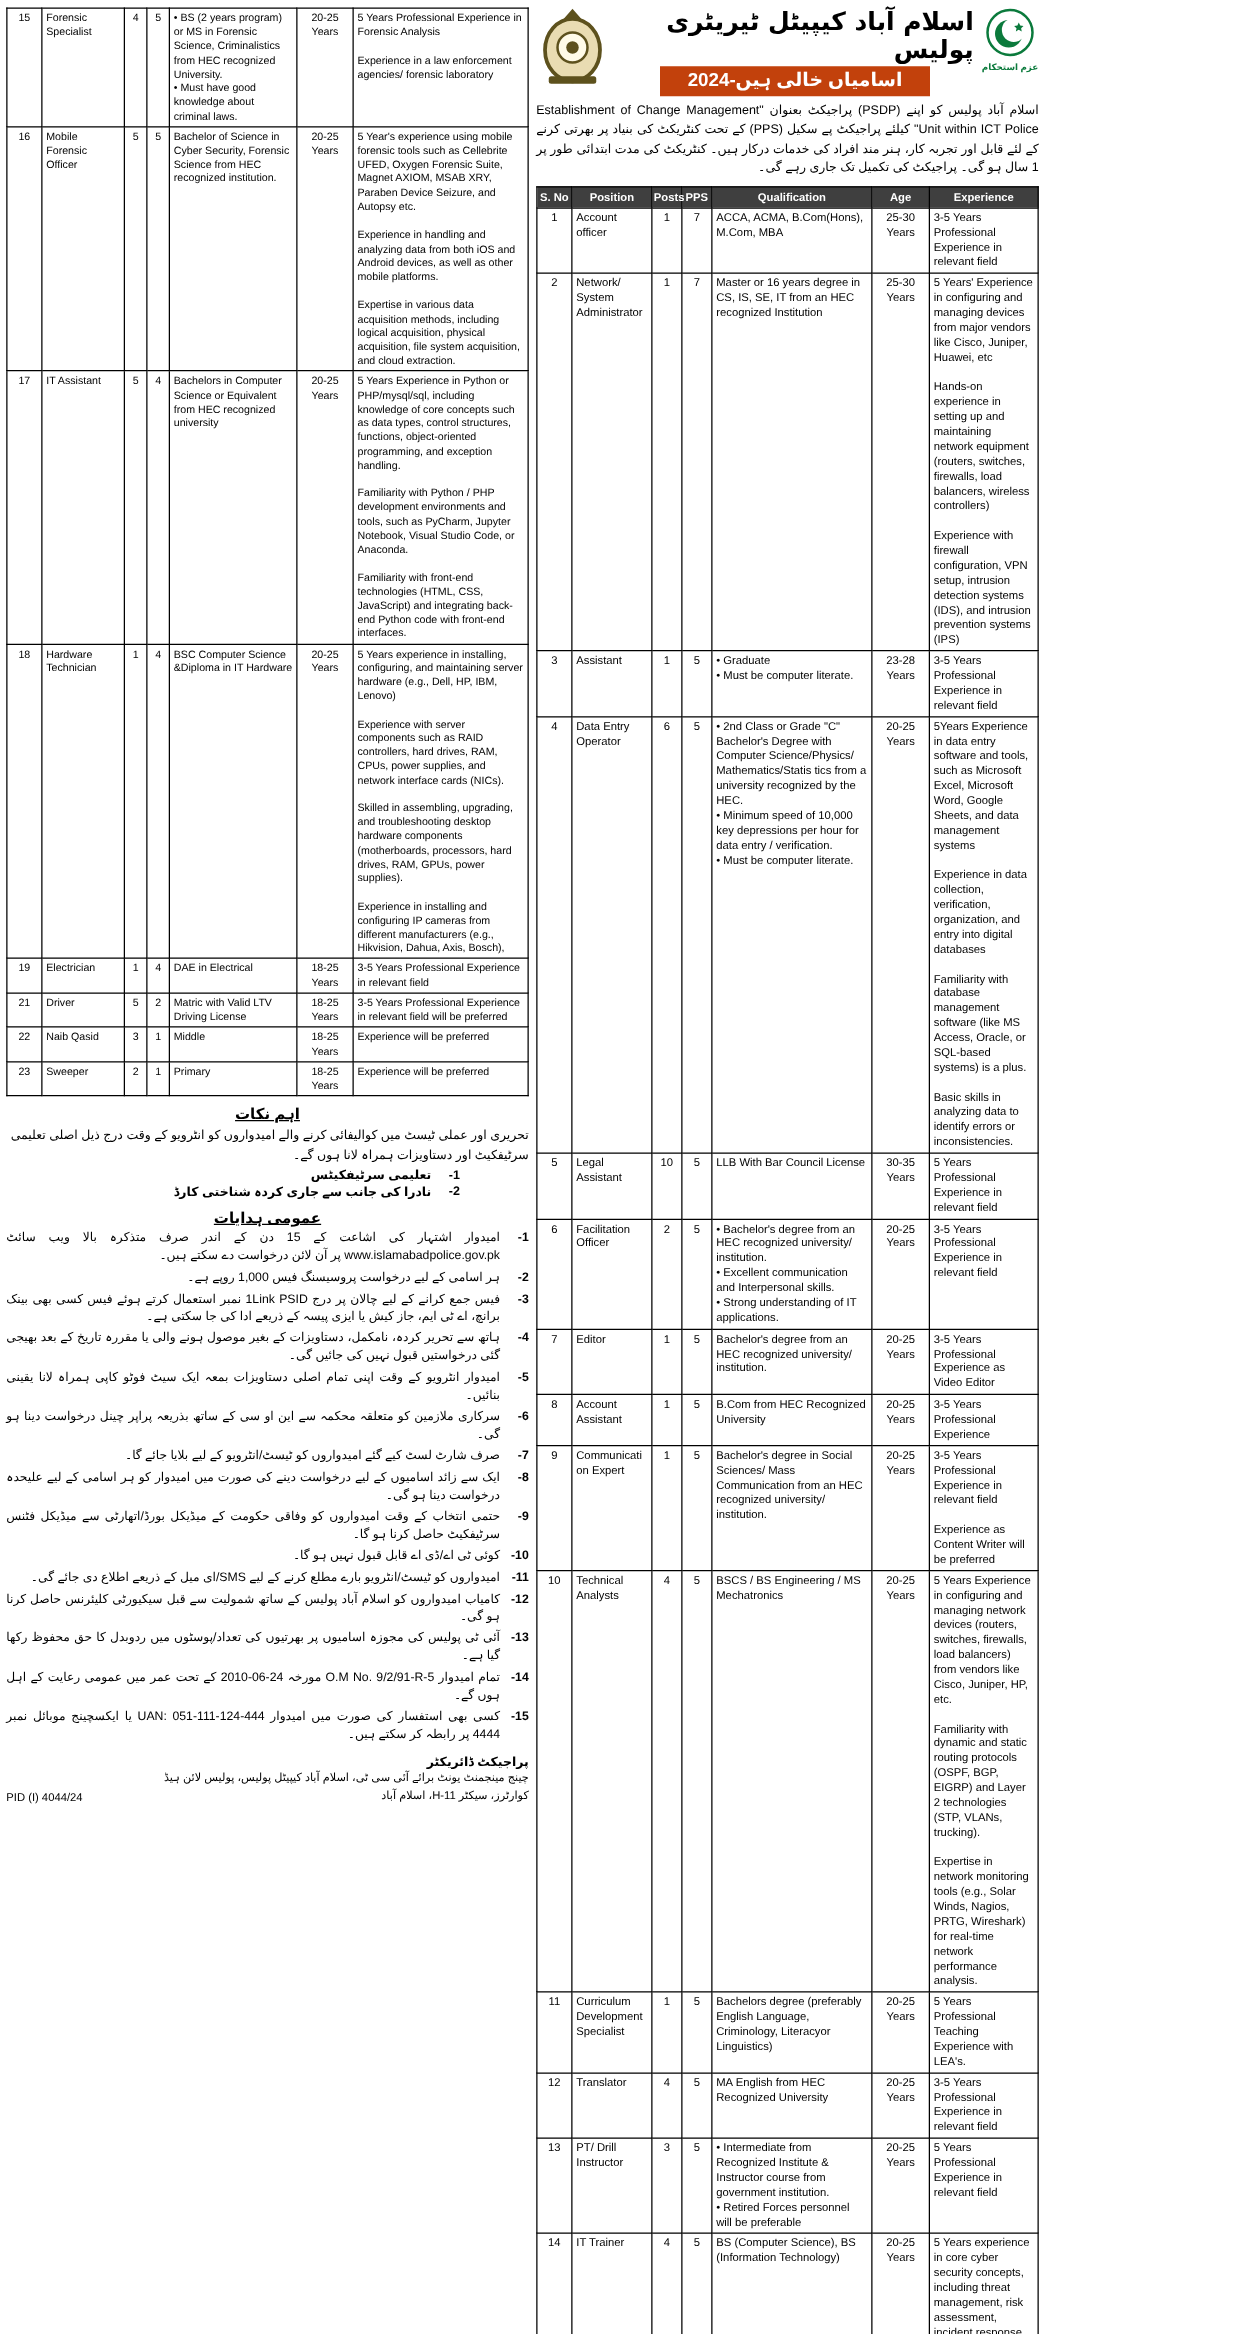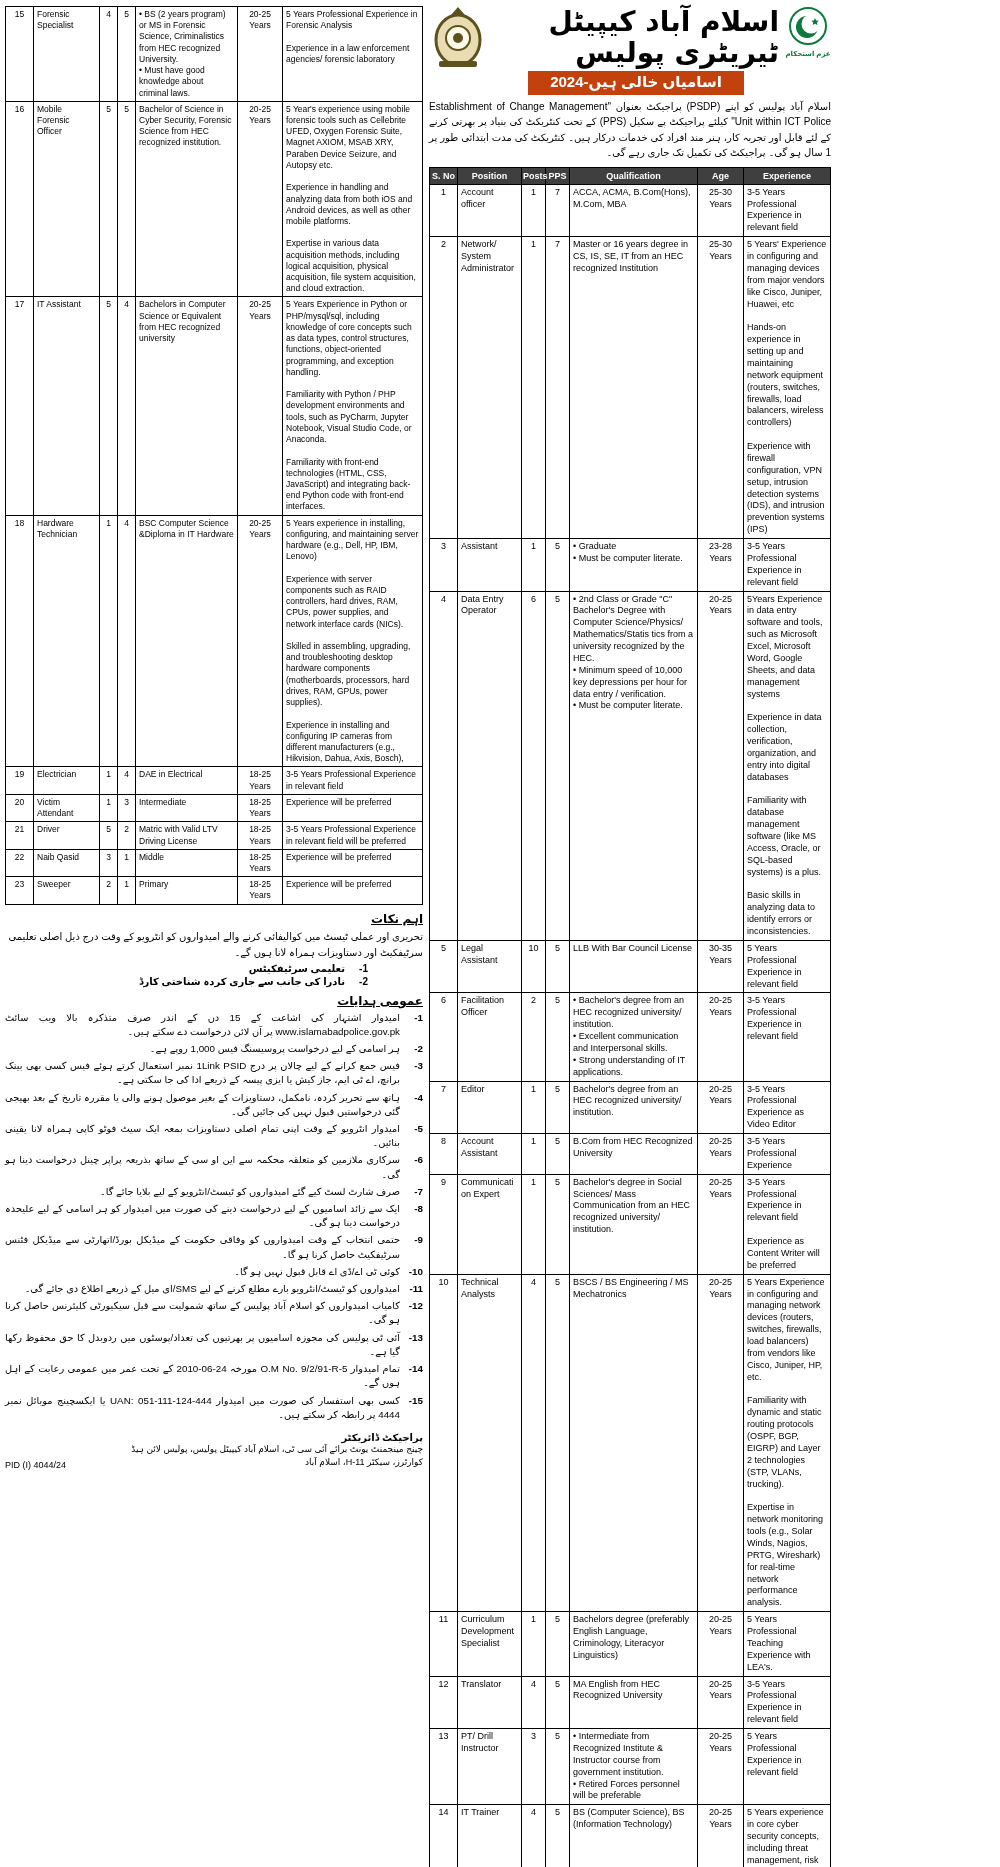--- a/index.html
+++ b/index.html
@@ -15,28 +15,28 @@
   .t-left td { font-size:8.5px; }
   .t-right td { font-size:9px; }
   .jobs th { border:1px solid #000; background:#3f3f3f; color:#fff; font-weight:bold; font-size:9px; padding:3px 1px; text-align:center; }
   .c-num { text-align:center; }
   .cell-pre { white-space:pre-line; }
 
   .rtl { direction:rtl; text-align:right; }
 
   .ad-header { display:flex; align-items:flex-start; gap:6px; margin-bottom:2px; }
   .head-center { flex:1; text-align:center; }
-  .org-title { font-family:"DejaVu Serif","DejaVu Sans",serif; font-size:28px; font-weight:bold; line-height:1.12; }
+  .org-title { font-family:"DejaVu Serif","DejaVu Sans",serif; font-size:20px; font-weight:bold; line-height:1.12; }
   .vacancy-bar { display:inline-block; background:#c2410c; color:#fff; font-size:15px; font-weight:bold; padding:2px 22px 4px; margin-top:2px; }
   .emblem { flex:0 0 46px; width:46px; text-align:center; }
   .emblem-label { font-size:7px; color:#0b7a3c; font-weight:bold; line-height:1.1; }
 
   .intro { font-size:10px; line-height:1.55; text-align:justify; margin:4px 0 6px 0; }
 
-  .sec-heading { font-weight:bold; text-align:right; font-size:12px; margin:7px 0 3px 0; text-decoration:underline; }
+  .sec-heading { font-weight:bold; text-align:center; font-size:12px; margin:7px 0 3px 0; text-decoration:underline; }
   .notes-intro { font-size:10px; line-height:1.6; }
   .note-item { display:flex; gap:5px; font-size:10px; font-weight:bold; margin:2px 55px 0 0; }
   .inst-item { display:flex; gap:5px; font-size:9.8px; line-height:1.45; margin-bottom:3px; text-align:justify; }
   .inst-num { flex:0 0 18px; font-weight:bold; }
   .inst-text { flex:1; min-width:0; }
 
   .footer-row { display:flex; justify-content:space-between; align-items:flex-end; margin-top:10px; }
   .pid { font-size:9px; white-space:nowrap; }
   .sig-block { max-width:300px; }
   .signatory { font-weight:bold; font-size:10px; }
@@ -116,29 +116,20 @@
 Experience in installing and configuring IP cameras from different manufacturers (e.g., Hikvision, Dahua, Axis, Bosch),</td>
             </tr>
             <tr>
               <td class="c-num">19</td>
               <td>Electrician</td>
               <td class="c-num">1</td>
               <td class="c-num">4</td>
               <td class="cell-pre">DAE in Electrical</td>
               <td class="c-num">18-25 Years</td>
               <td class="cell-pre">3-5 Years  Professional Experience in relevant field</td>
-            </tr>
-            <tr>
-              <td class="c-num">20</td>
-              <td>Victim Attendant</td>
-              <td class="c-num">1</td>
-              <td class="c-num">3</td>
-              <td class="cell-pre">Intermediate</td>
-              <td class="c-num">18-25 Years</td>
-              <td class="cell-pre">Experience will be preferred</td>
             </tr>
             <tr>
               <td class="c-num">21</td>
               <td>Driver</td>
               <td class="c-num">5</td>
               <td class="c-num">2</td>
               <td class="cell-pre">Matric with Valid LTV Driving License</td>
               <td class="c-num">18-25 Years</td>
               <td class="cell-pre">3-5 Years Professional Experience in relevant field will be preferred</td>
             </tr>

